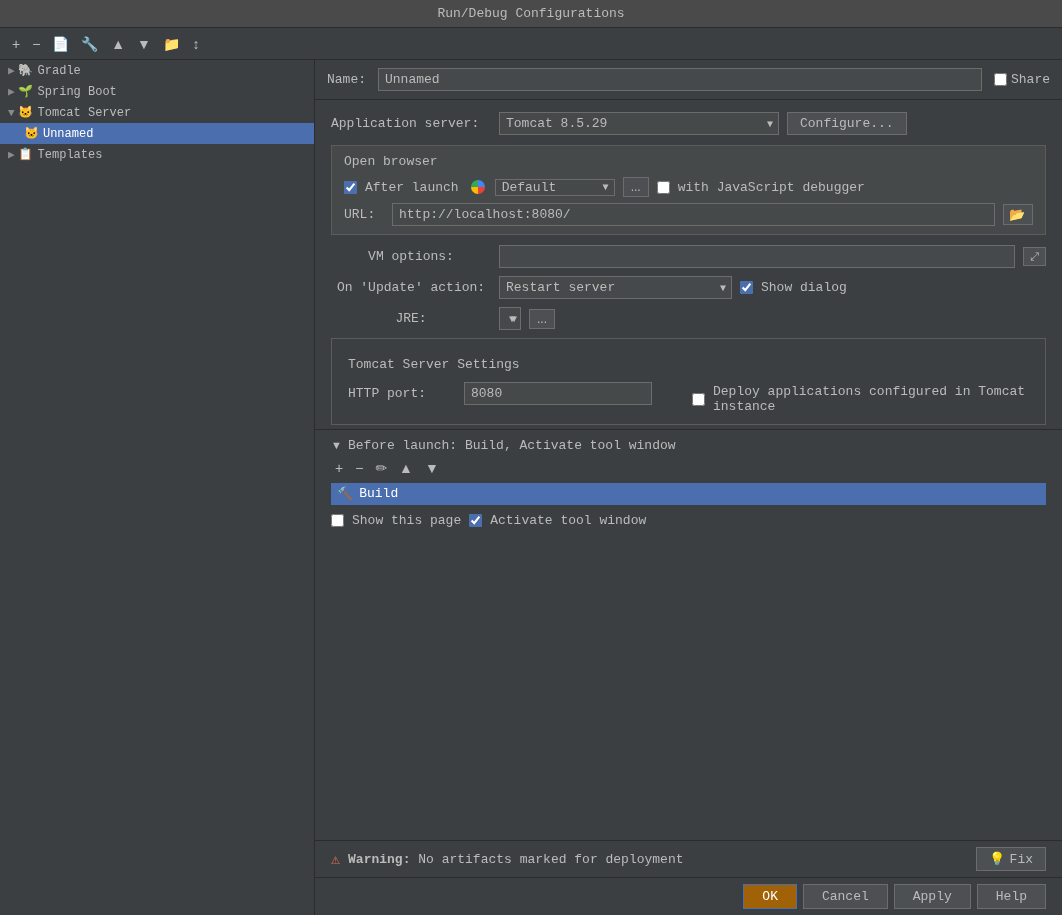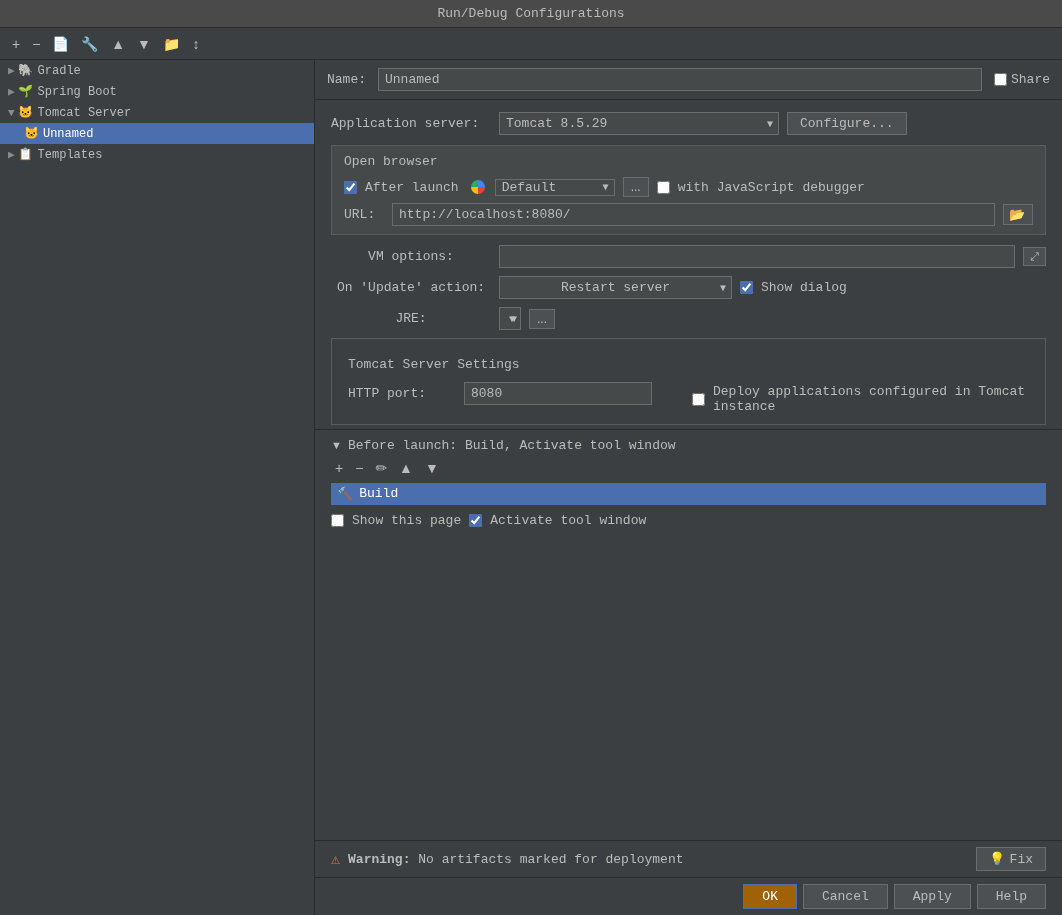--- a/index.html
+++ b/index.html
@@ -272,21 +272,20 @@
       background: #45494a;
       border: 1px solid #6c6c6c;
       color: #bbbbbb;
       padding: 3px 6px;
       font-family: 'Courier New', monospace;
       font-size: 13px;
       cursor: pointer;
       appearance: none;
       -webkit-appearance: none;
       min-width: 150px;
-      text-align: center;
     }
     .jre-input {
       flex: 1;
       background: #45494a;
       border: 1px solid #6c6c6c;
       color: #8a8a8a;
       padding: 3px 6px;
       font-family: 'Courier New', monospace;
       font-size: 13px;
       outline: none;

